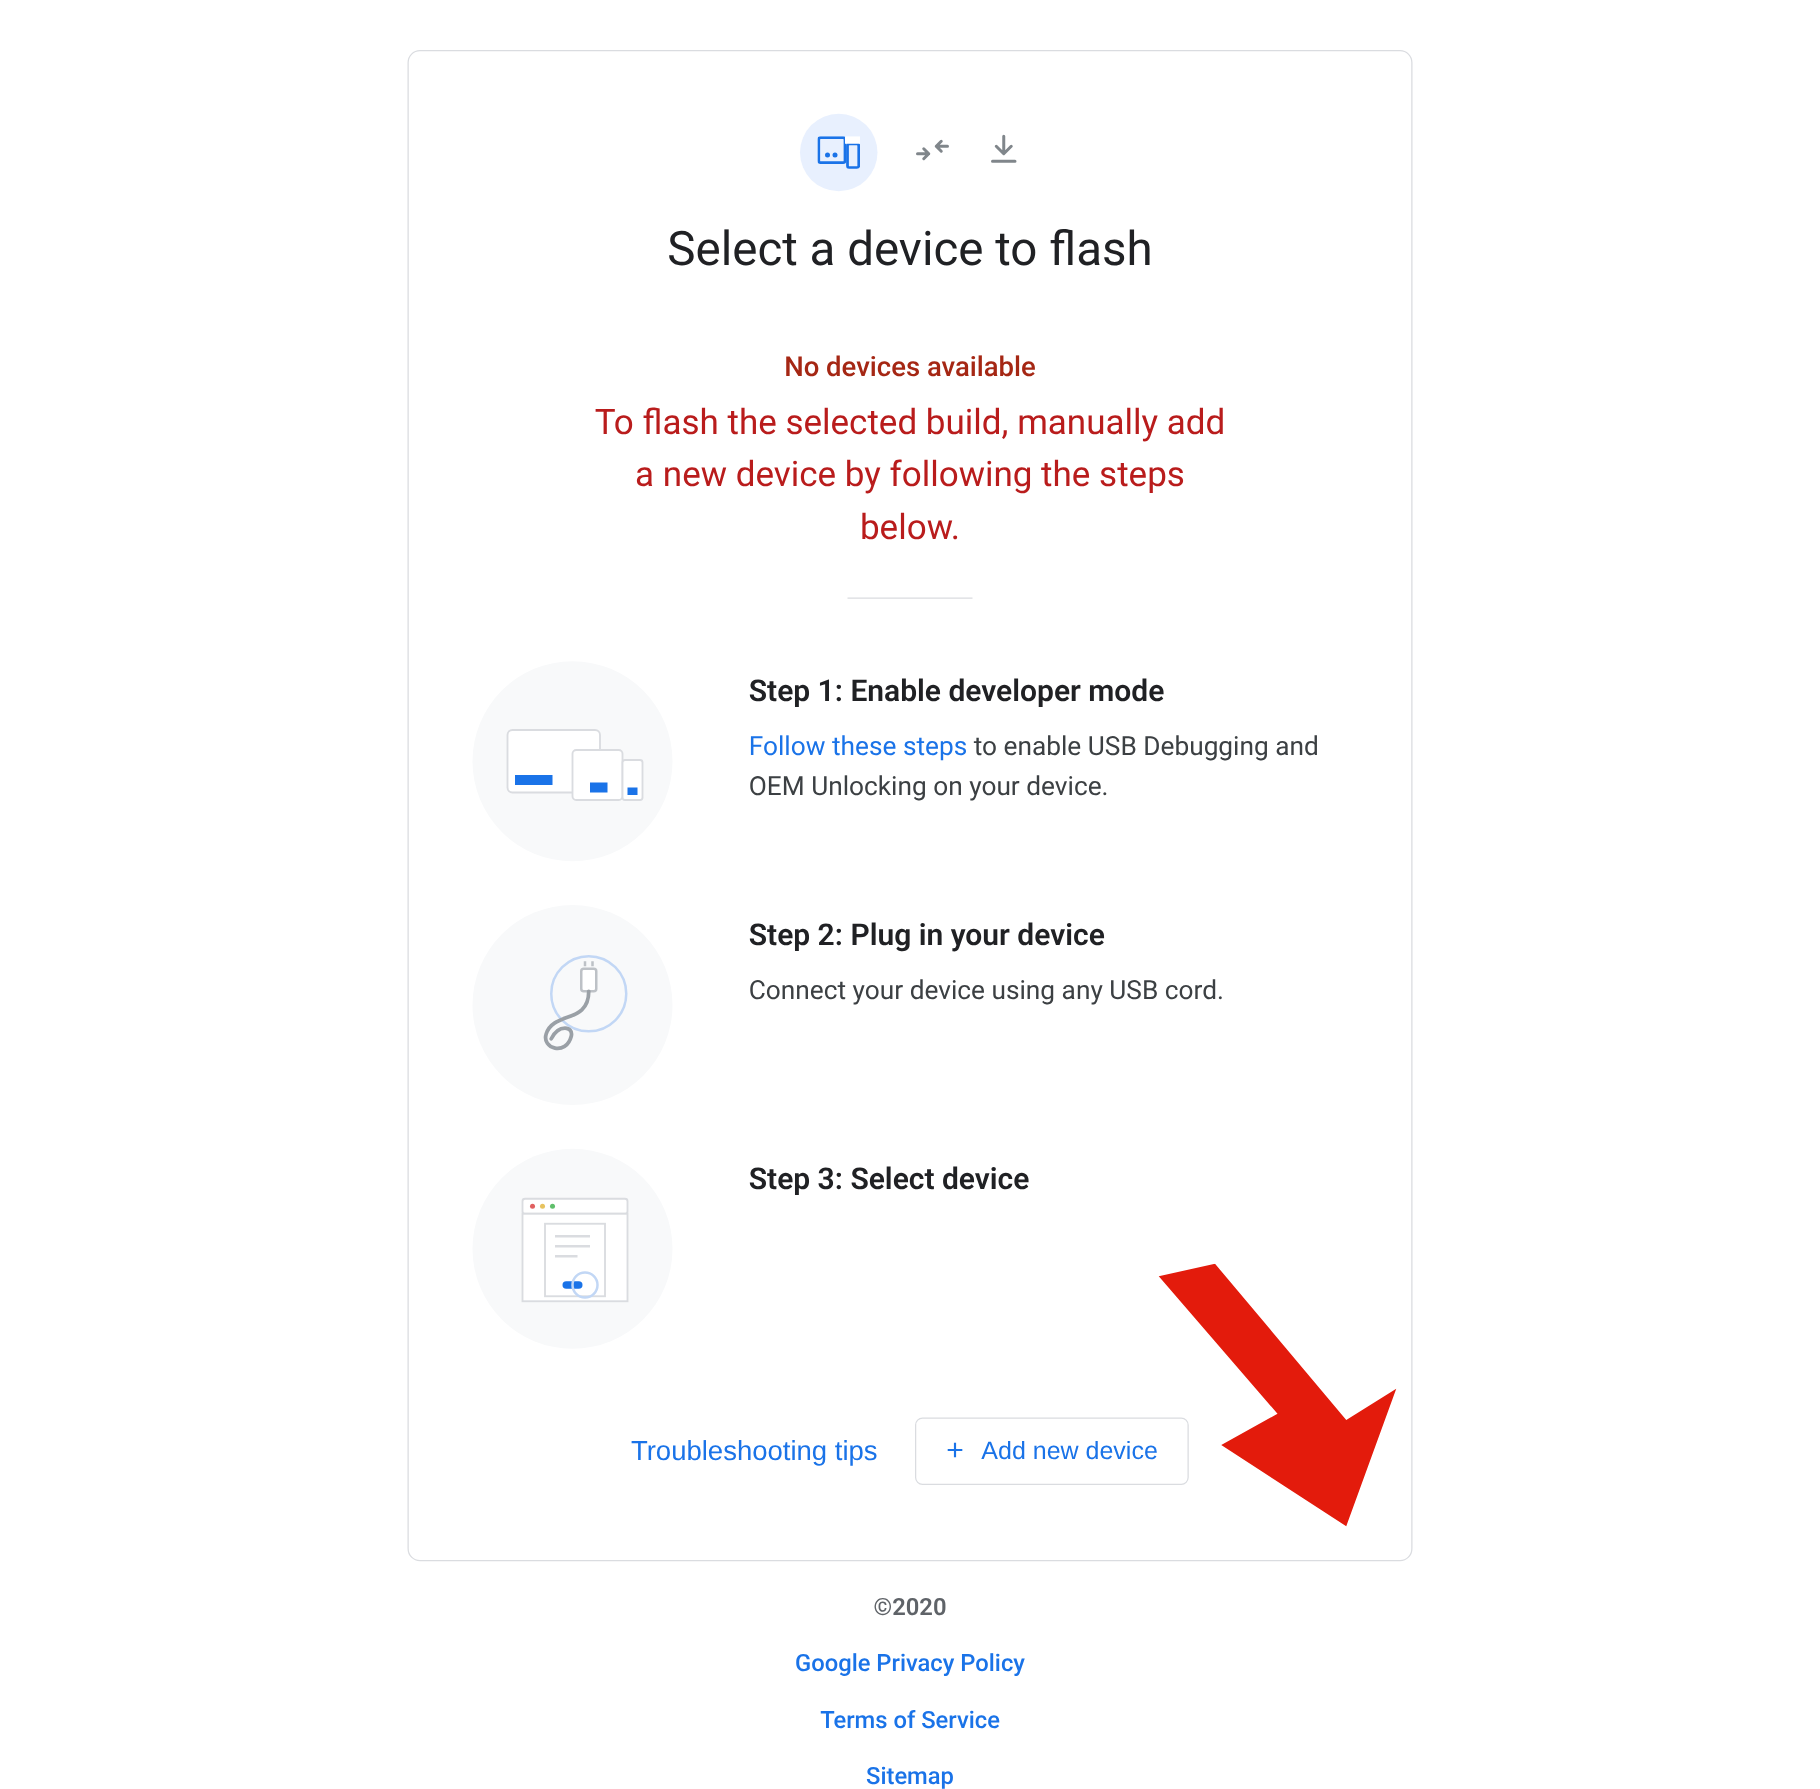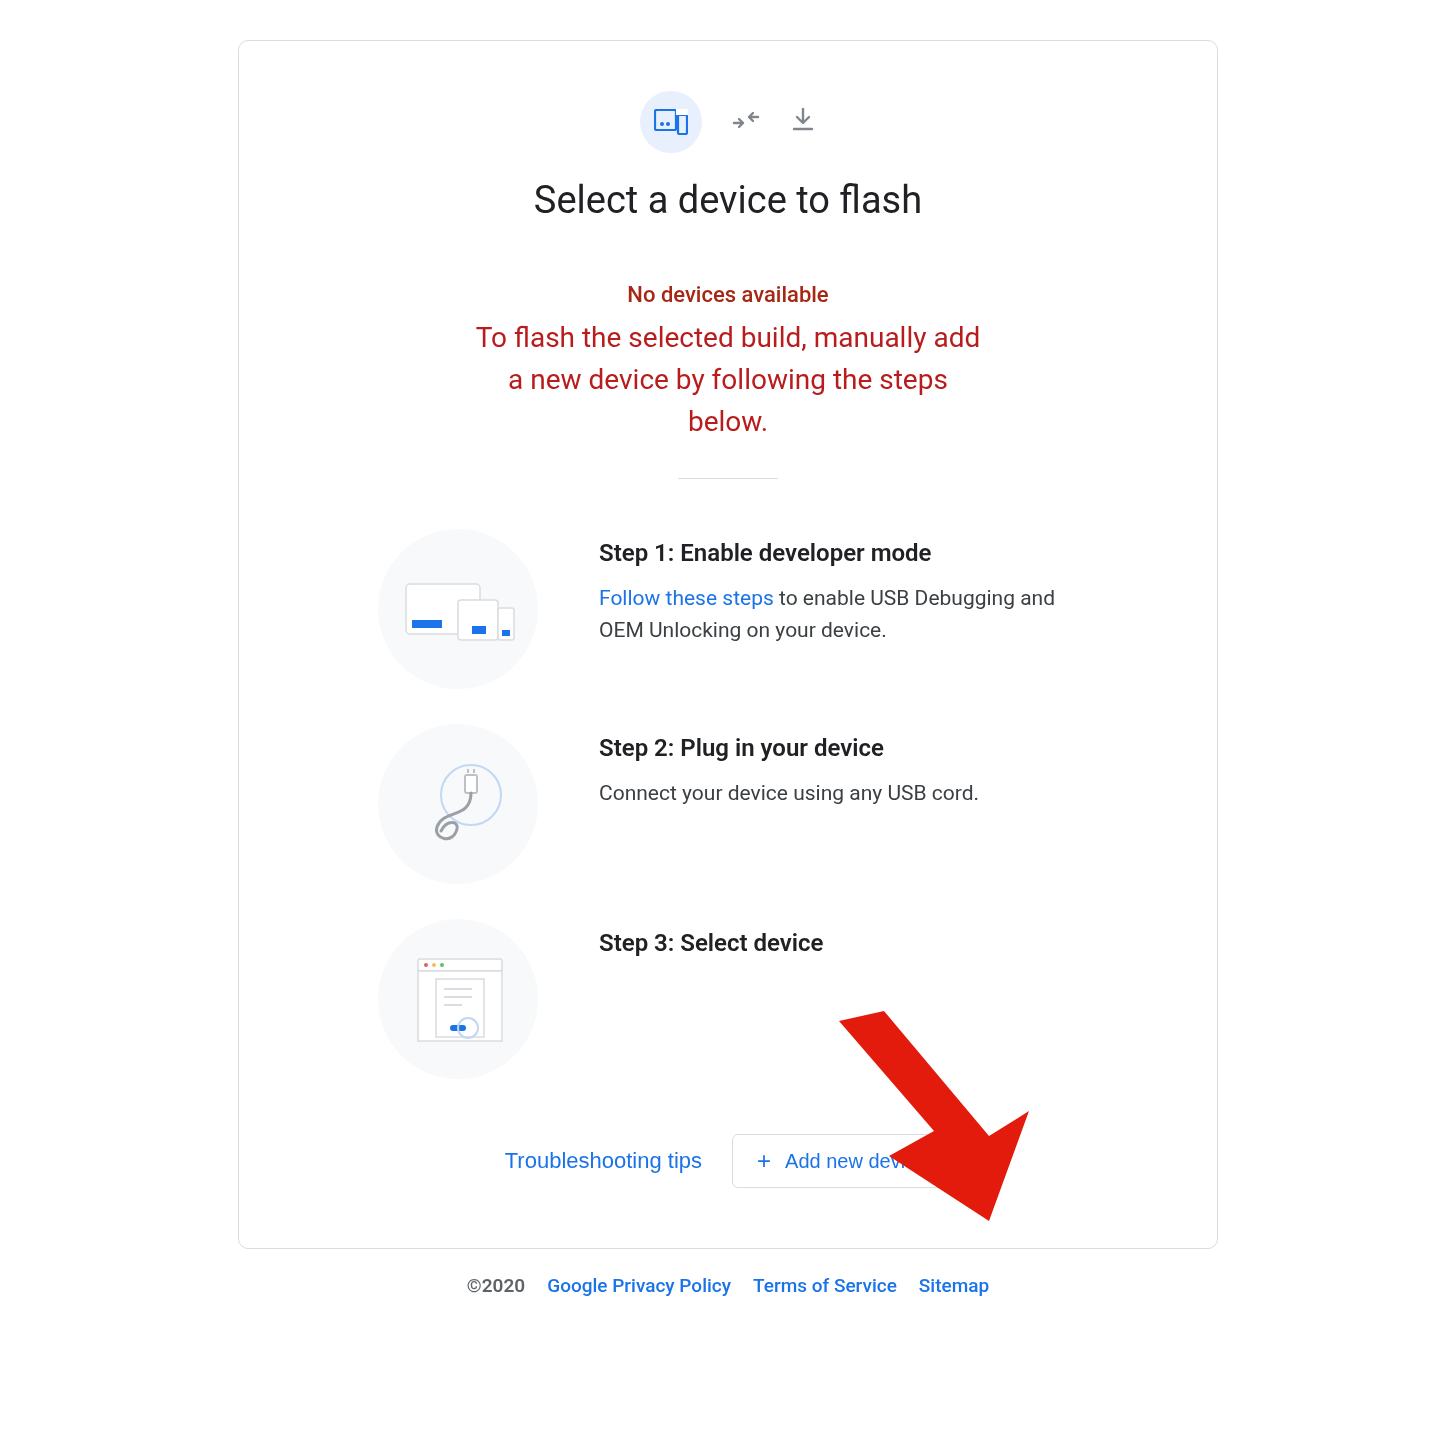--- a/index.html
+++ b/index.html
@@ -8,21 +8,21 @@
     background: #fff;
     display: flex;
     flex-direction: column;
     align-items: center;
     padding: 40px 30px 30px;
     width: 1456px;
     min-height: 1431px;
     position: relative;
   }
   .card {
-    width: 980px;
+    width: 804px;
     border: 1px solid #dadce0;
     border-radius: 10px;
     padding: 50px 80px 60px;
     display: flex;
     flex-direction: column;
     align-items: center;
     position: relative;
   }
   .step-icons {
     display: flex;
@@ -119,20 +119,21 @@
     top: 970px;
     pointer-events: none;
     z-index: 5;
   }
   .footer {
     margin-top: 25px;
     display: flex;
     align-items: center;
     gap: 22px;
     font-size: 19px;
+    flex-direction: column;
   }
   .footer-copy { color: #5f6368; font-weight: 600; }
   .footer-link { color: #1a73e8; font-weight: 500; cursor: pointer; text-decoration: none; }
 </style>
 </head>
 <body>
 
 <div class="card">
 
   <div class="step-icons">

